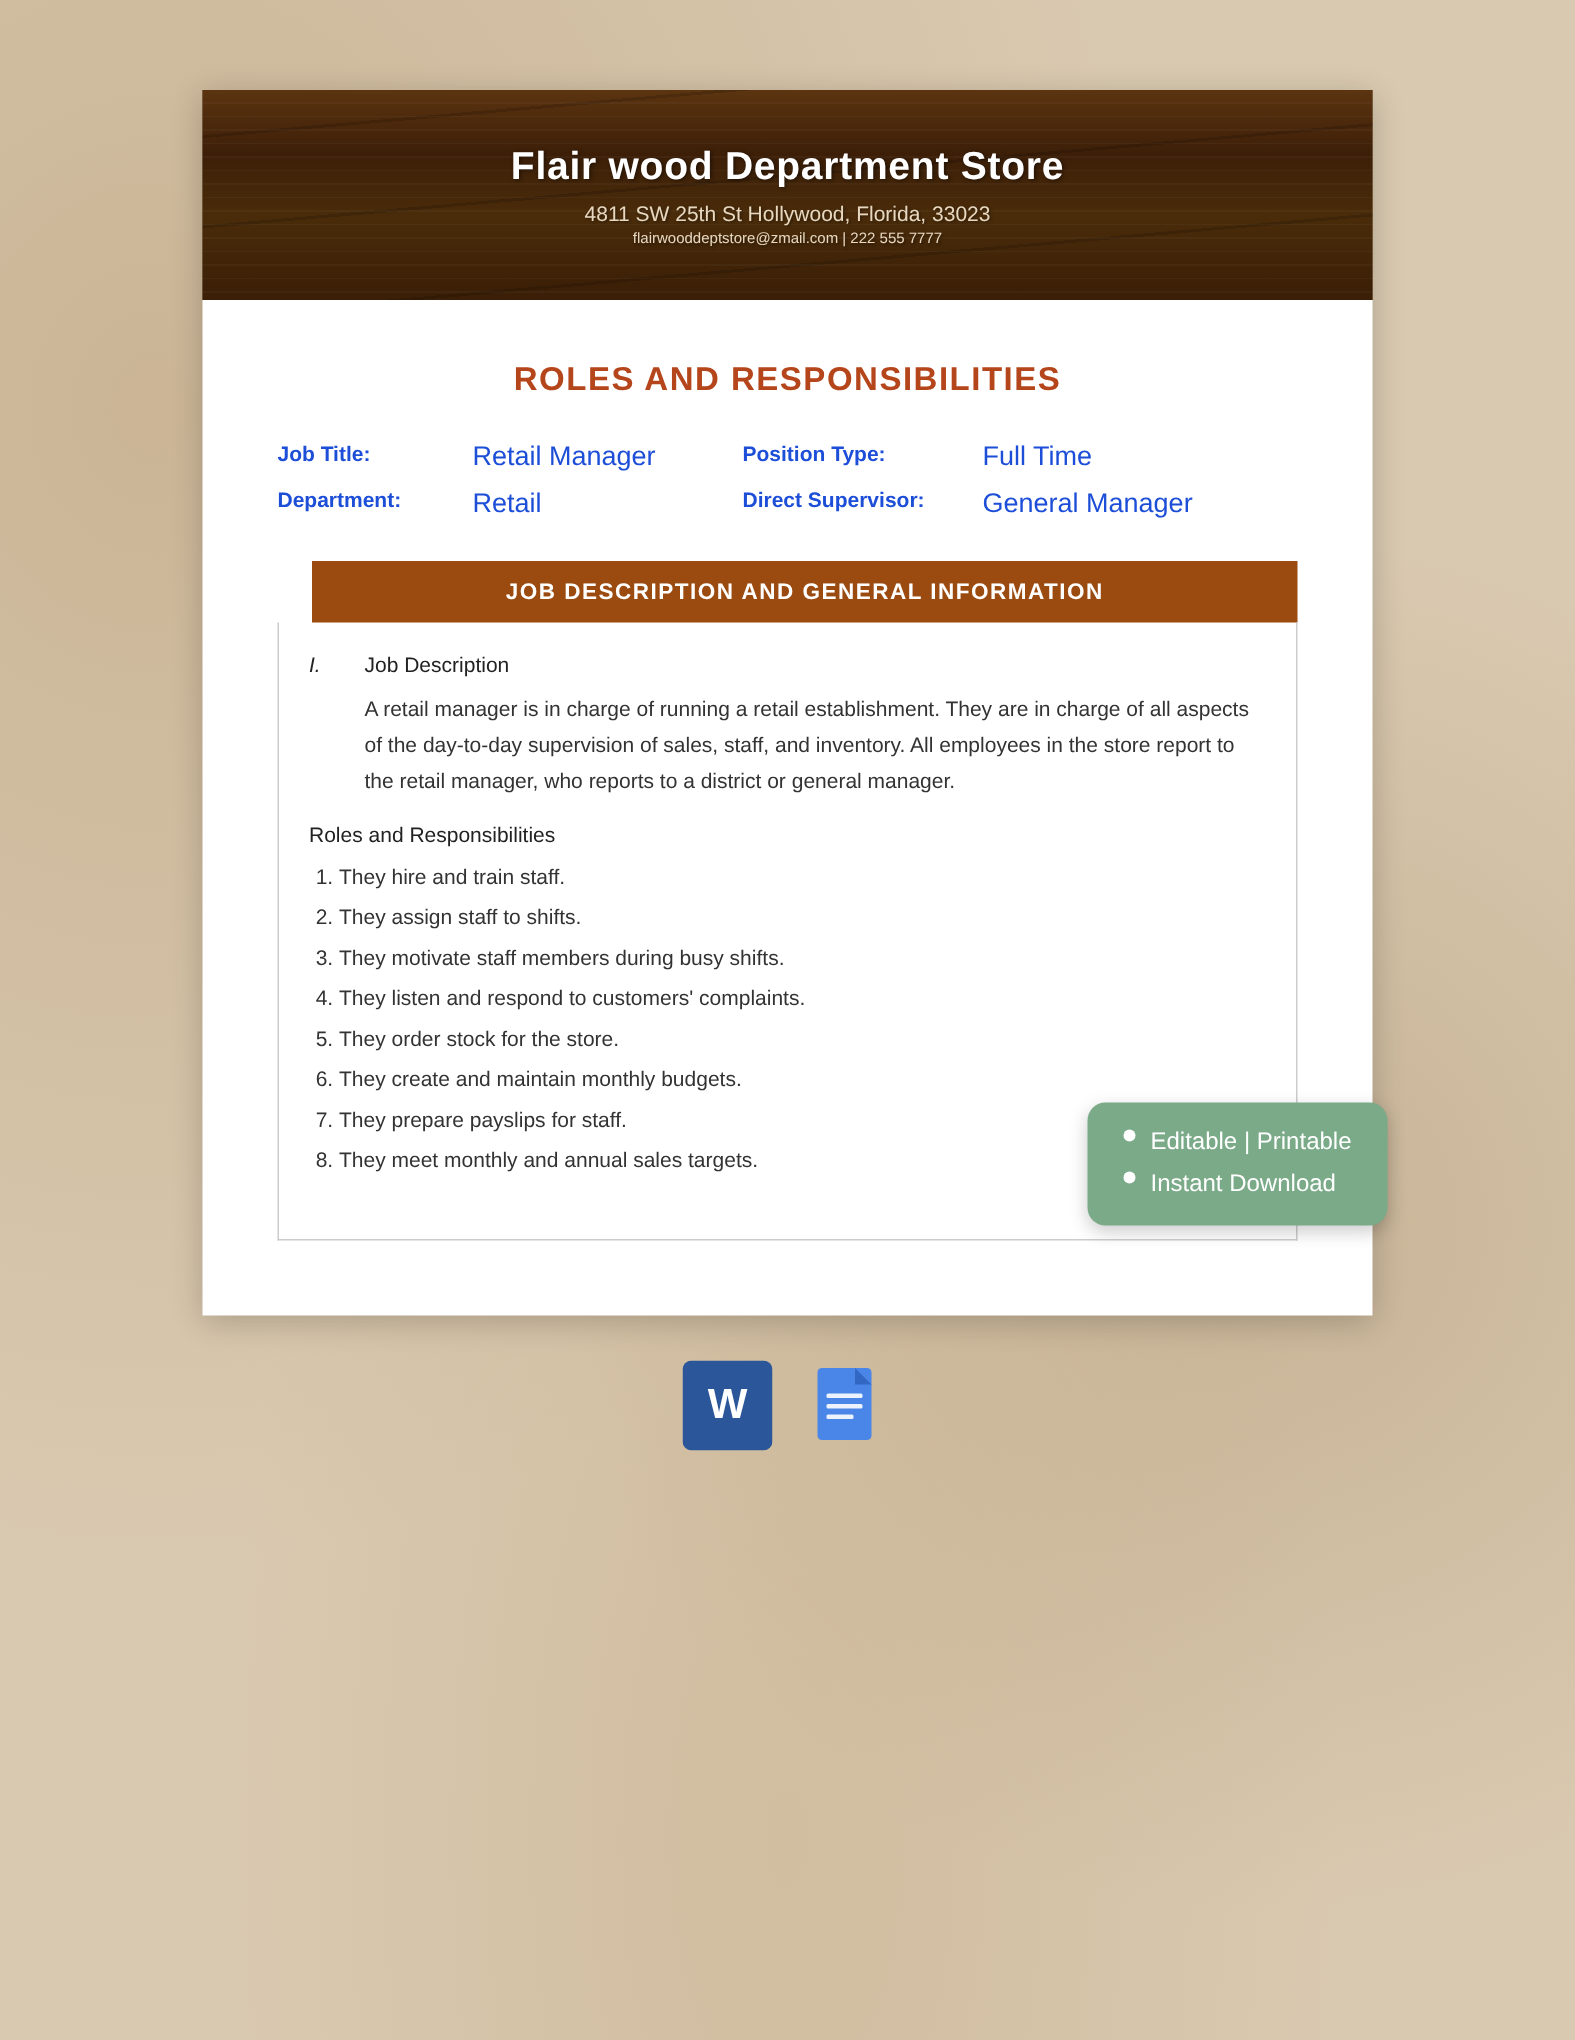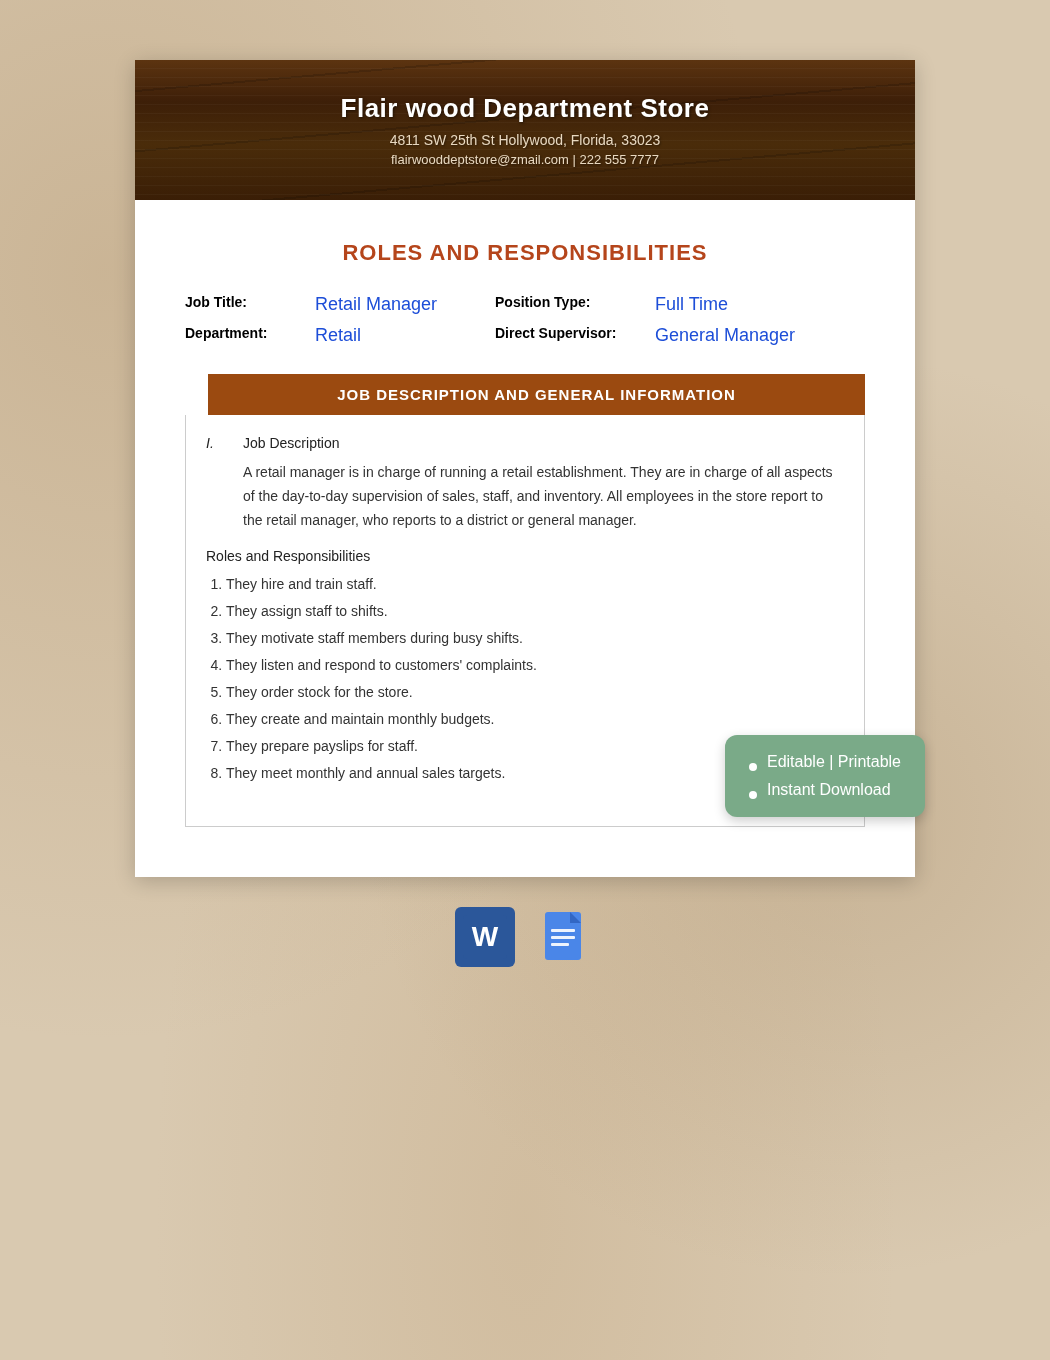--- a/index.html
+++ b/index.html
@@ -67,21 +67,21 @@
 
     .company-address {
       color: #e8d8c0;
       font-size: 14px;
       margin-bottom: 4px;
       text-shadow: 1px 1px 2px rgba(0,0,0,0.4);
     }
 
     .company-contact {
       color: #e8d8c0;
-      font-size: 13px;
+      font-size: 10px;
       text-shadow: 1px 1px 2px rgba(0,0,0,0.4);
     }
 
     
     .doc-body {
       padding: 30px 50px 50px 50px;
     }
 
     .section-title {
       text-align: center;
@@ -96,21 +96,21 @@
     .info-grid {
       display: grid;
       grid-template-columns: 130px 180px 160px auto;
       gap: 10px 0;
       margin-bottom: 28px;
     }
 
     .info-label {
       font-weight: bold;
       font-size: 14px;
-      color: #000000;
+      color: #1d4ed8;
     }
 
     .info-value {
       font-size: 18px;
       color: #1d4ed8;
     }
 
     
     .section-header {
       background-color: #9b4a10;
@@ -183,21 +183,21 @@
       border-radius: 12px;
       padding: 18px 24px;
       color: #fff;
       font-size: 16px;
       font-weight: 500;
       box-shadow: 0 4px 12px rgba(0,0,0,0.2);
     }
 
     .badge-overlay .badge-item {
       display: flex;
-      align-items: flex-end;
+      align-items: flex-start;
       gap: 10px;
       margin-bottom: 10px;
     }
 
     .badge-overlay .badge-item:last-child {
       margin-bottom: 0;
     }
 
     .badge-dot {
       width: 8px;

